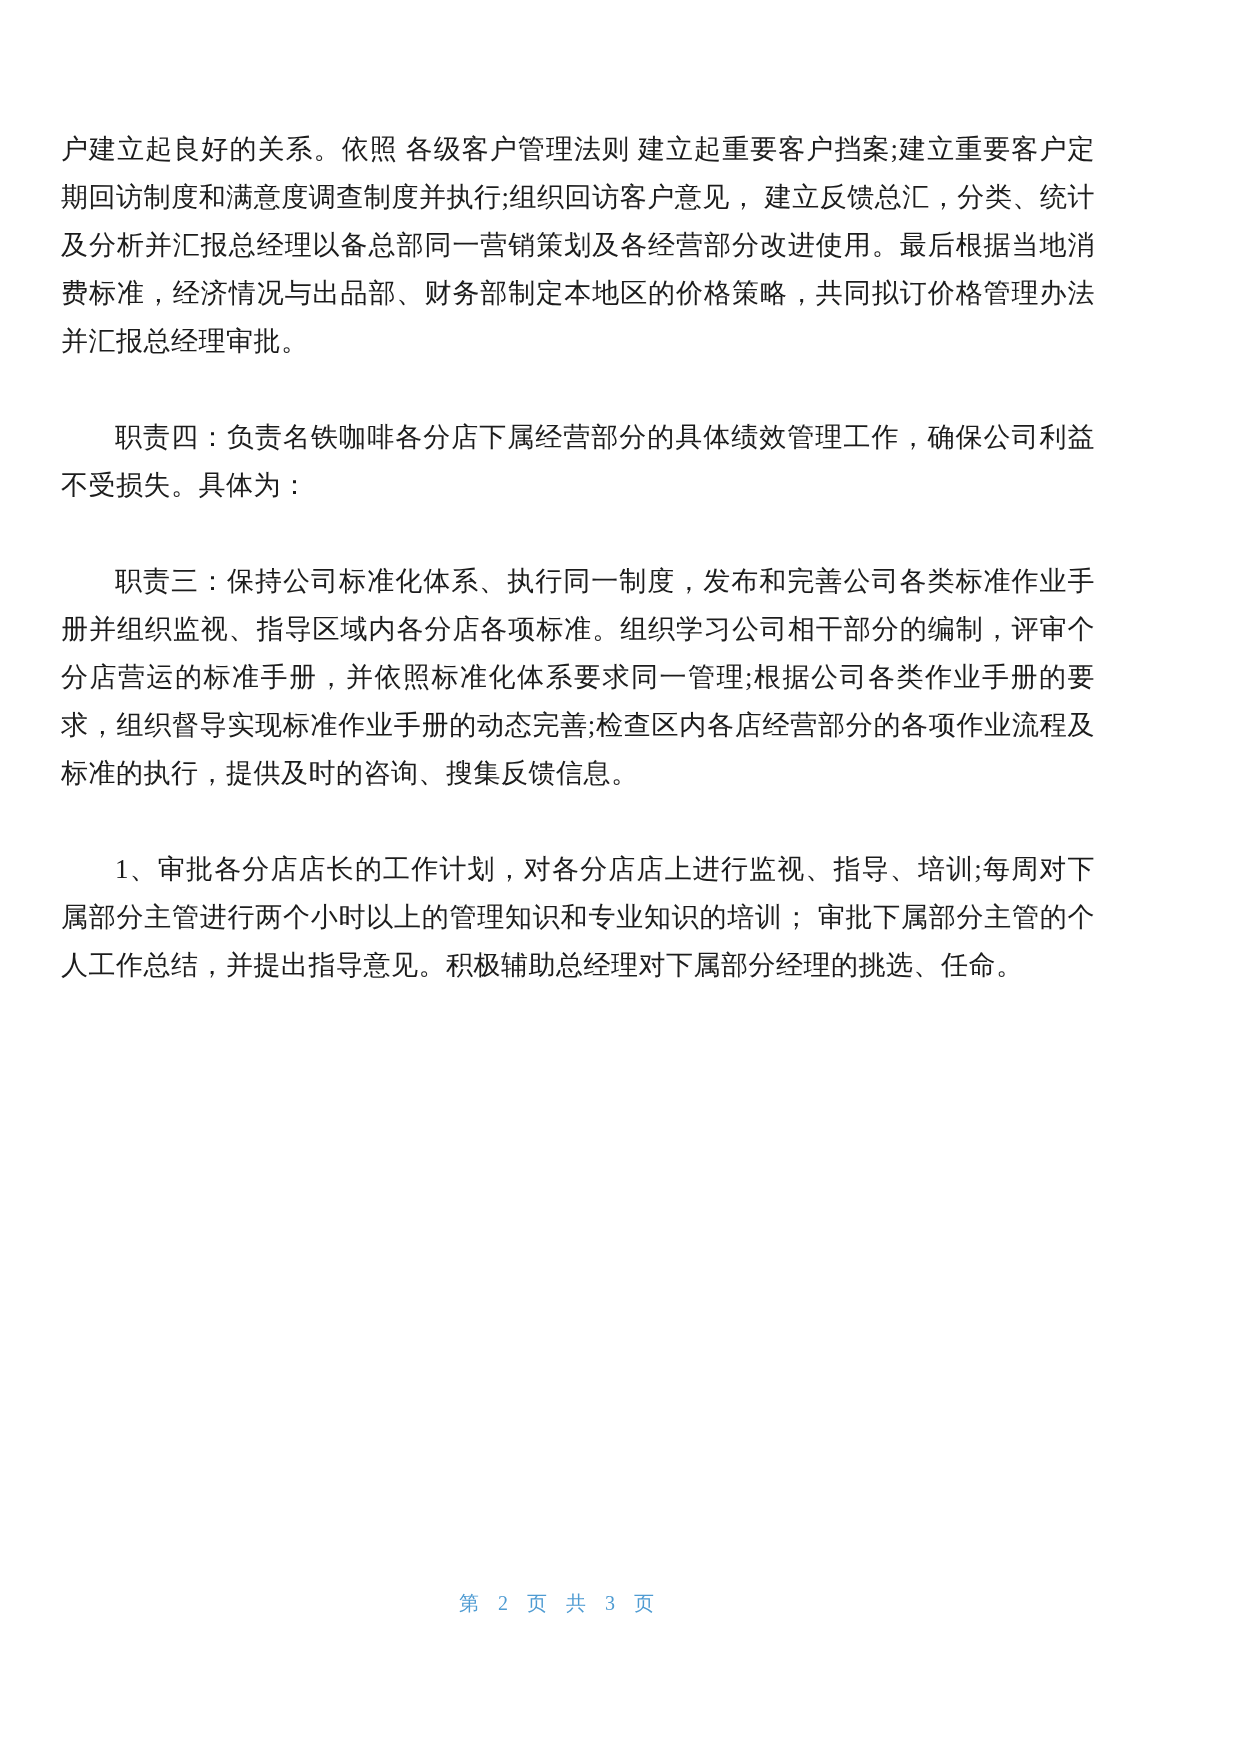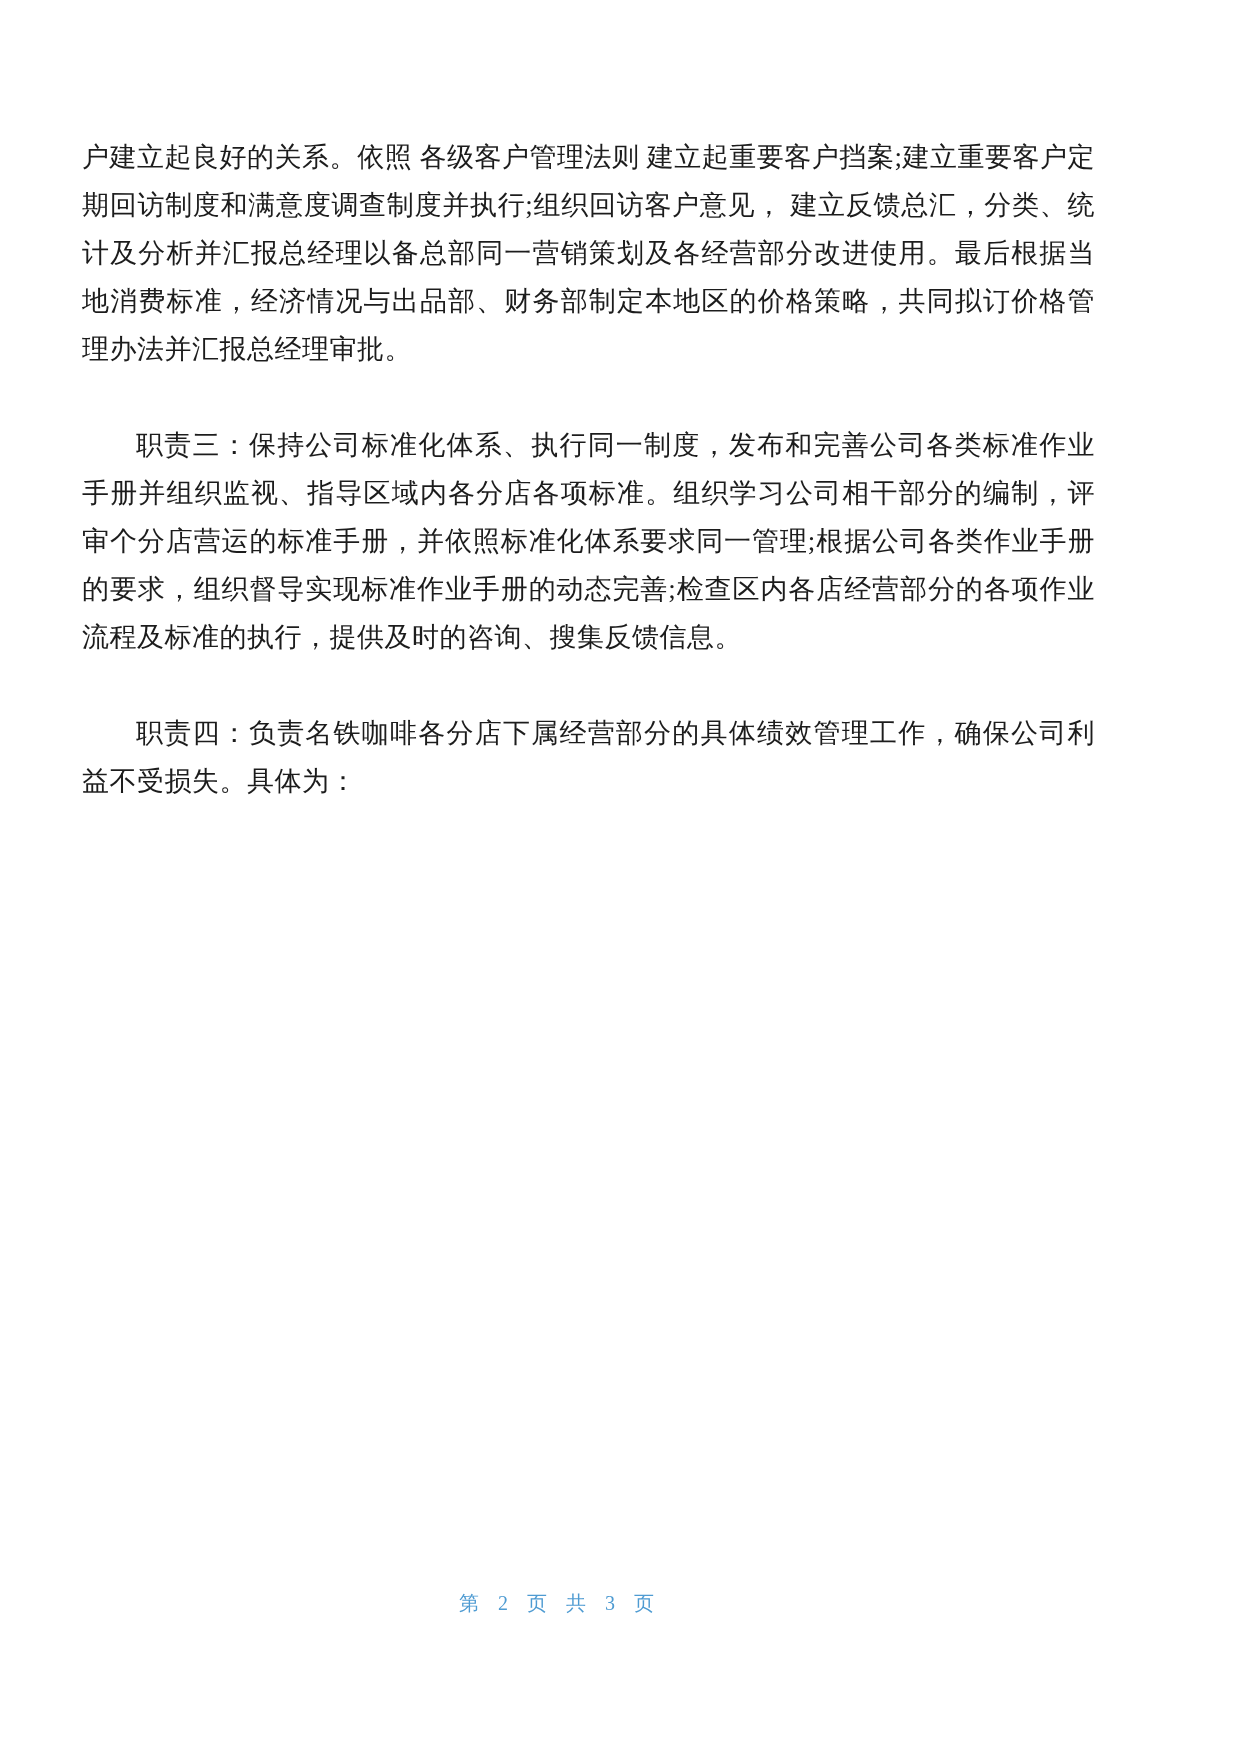--- a/index.html
+++ b/index.html
@@ -8,27 +8,27 @@
     background: #ffffff;
   }
   body {
     width: 1240px;
     height: 1753px;
     position: relative;
     font-family: "Liberation Serif", "DejaVu Serif", serif;
   }
   .page {
     position: absolute;
-    top: 8px;
+    top: 0;
     left: 0;
     width: 1240px;
     height: 1302px;
     background: #ffffff;
     box-sizing: border-box;
-    padding: 125px 145px 0 82px;
+    padding: 125px 145px 0 61px;
   }
   .para {
     font-size: 27px;
     line-height: 48px;
     color: #1c1c1c;
     text-align: justify;
     margin: 0 0 48px 0;
     letter-spacing: 0.5px;
   }
   .para.indent {
@@ -45,22 +45,23 @@
     color: #4e9bd2;
     font-family: "Liberation Serif", "DejaVu Serif", serif;
   }
 </style>
 </head>
 <body>
 
 <div class="page">
   <div class="para">户建立起良好的关系。依照 各级客户管理法则 建立起重要客户挡案;建立重要客户定期回访制度和满意度调查制度并执行;组织回访客户意见， 建立反馈总汇，分类、统计及分析并汇报总经理以备总部同一营销策划及各经营部分改进使用。最后根据当地消费标准，经济情况与出品部、财务部制定本地区的价格策略，共同拟订价格管理办法并汇报总经理审批。</div>
 
+  <div class="para indent">职责四：负责名铁咖啡各分店下属经营部分的具体绩效管理工作，确保公司利益不受损失。具体为：</div>
+
   <div class="para indent">职责三：保持公司标准化体系、执行同一制度，发布和完善公司各类标准作业手册并组织监视、指导区域内各分店各项标准。组织学习公司相干部分的编制，评审个分店营运的标准手册，并依照标准化体系要求同一管理;根据公司各类作业手册的要求，组织督导实现标准作业手册的动态完善;检查区内各店经营部分的各项作业流程及标准的执行，提供及时的咨询、搜集反馈信息。</div>
 
-  <div class="para indent">职责四：负责名铁咖啡各分店下属经营部分的具体绩效管理工作，确保公司利益不受损失。具体为：</div>
-
+  <div class="para indent">1、审批各分店店长的工作计划，对各分店店上进行监视、指导、培训;每周对下属部分主管进行两个小时以上的管理知识和专业知识的培训； 审批下属部分主管的个人工作总结，并提出指导意见。积极辅助总经理对下属部分经理的挑选、任命。</div>
 
 
 
 </div>
 
 <div class="footer">第 2 页 共 3 页</div>
 
 </body></html>

